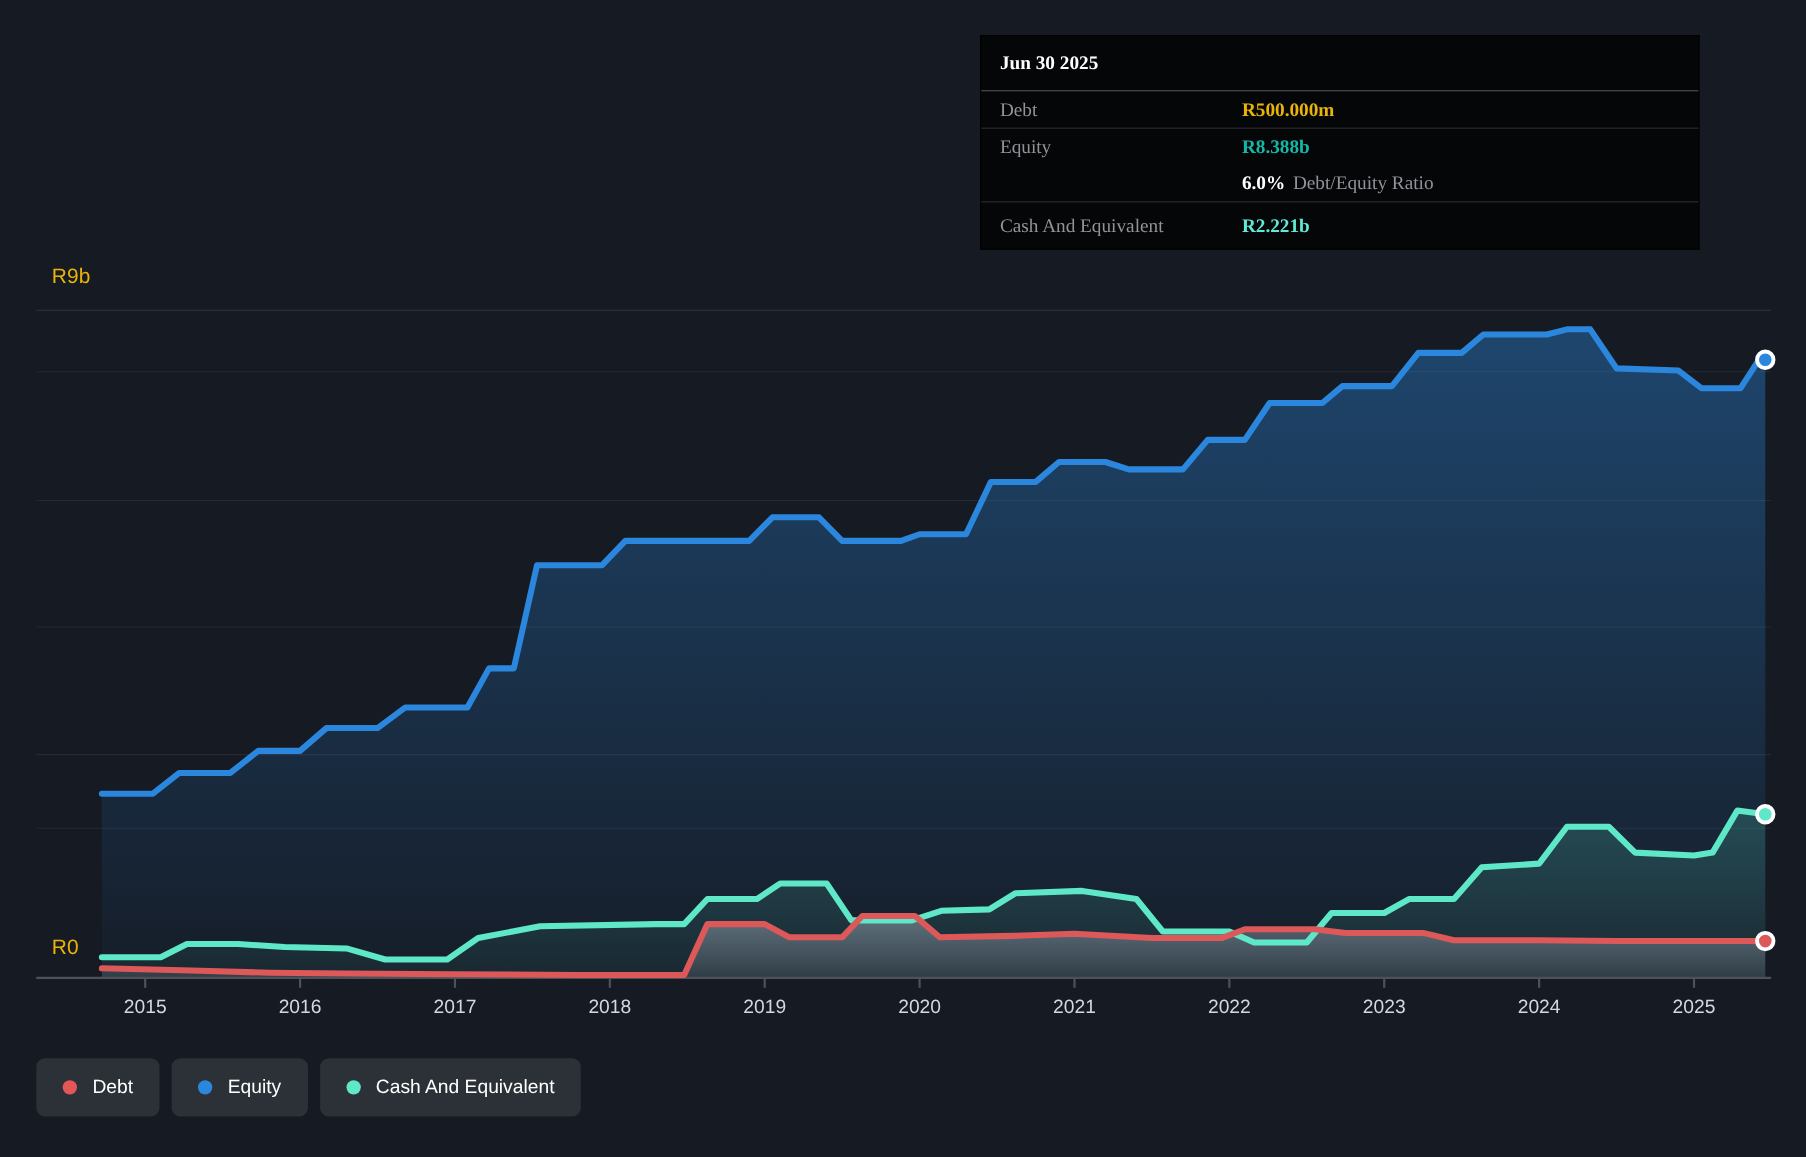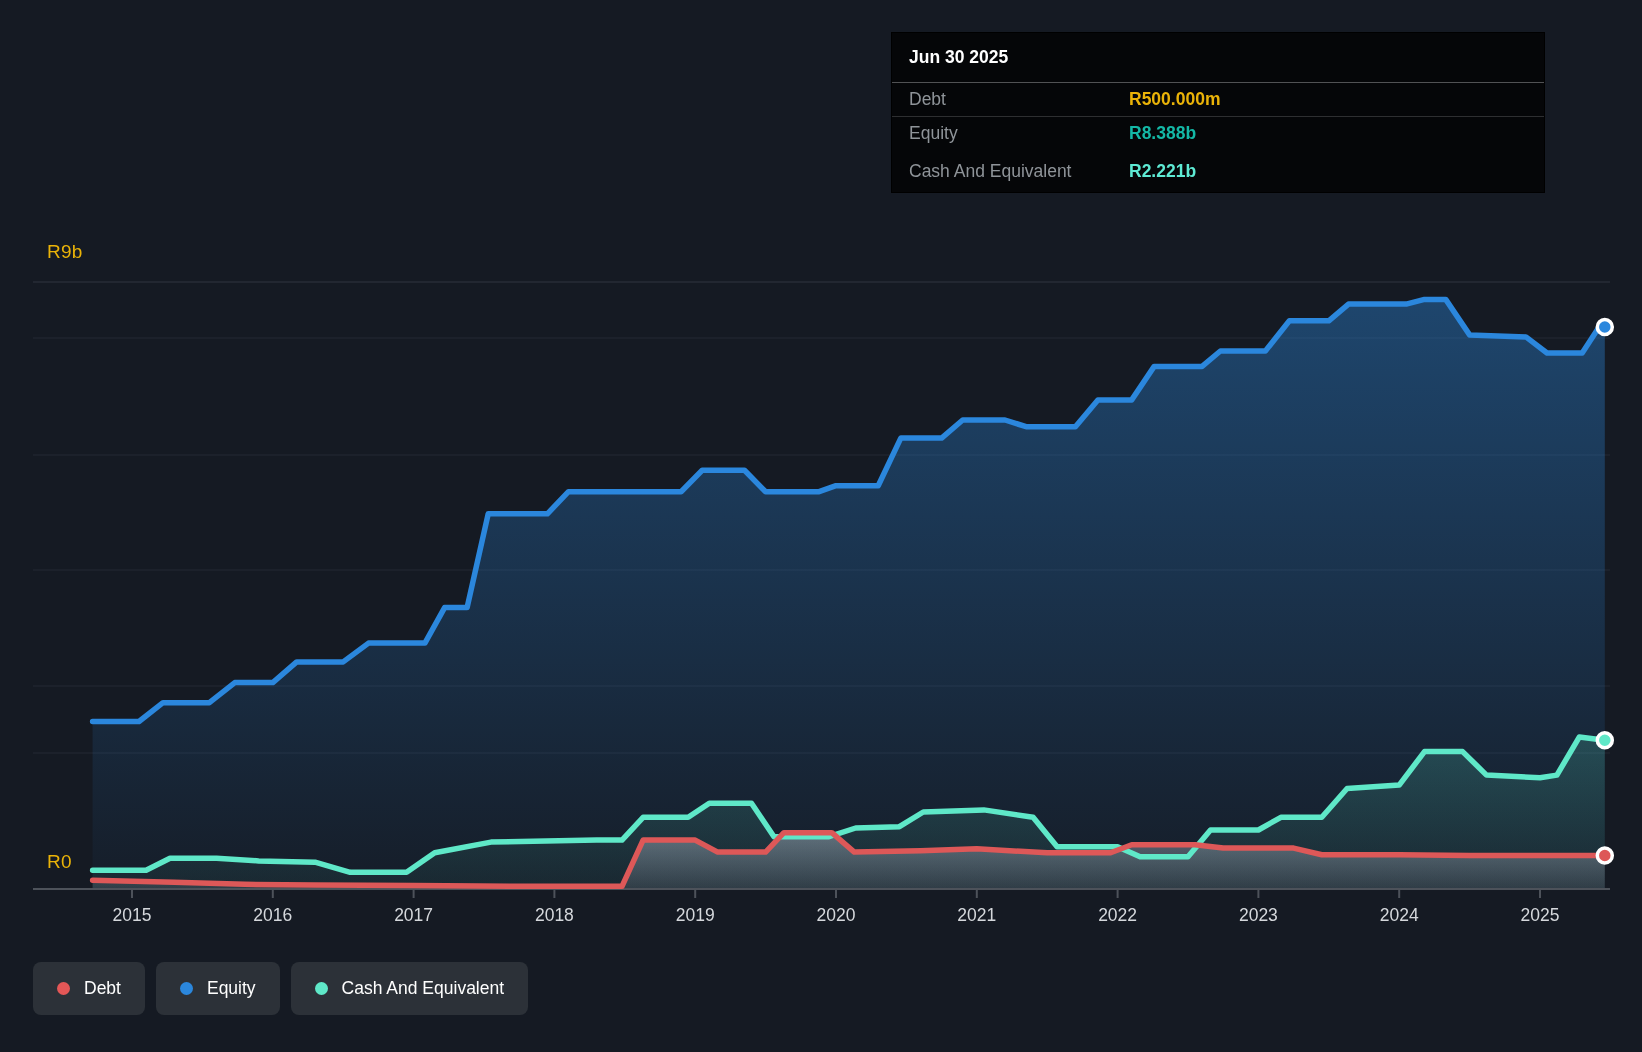--- a/index.html
+++ b/index.html
@@ -4,21 +4,21 @@
 <style>
   html,body{margin:0;padding:0;background:#151a23;}
   body{width:1642px;height:1052px;font-family:"Liberation Sans",sans-serif;}
   .stage{position:relative;width:1642px;height:1052px;background:#151a23;overflow:hidden;}
   svg.chart{position:absolute;left:0;top:0;}
   .y-label{position:absolute;color:#eab308;font-size:19px;letter-spacing:.2px;}
   .y-label.top{left:47px;top:241px;}
   .y-label.zero{left:47px;top:851px;}
 
   
-  .tooltip{position:absolute;left:891px;top:32px;width:654px;background:#050608;border:1px solid #000;box-sizing:border-box;}
+  .tooltip{position:absolute;left:891px;top:32px;width:654px;background:#050608;border:1px solid #000;box-sizing:border-box;font-family:Liberation Serif, serif;}
   .tt-title{height:49px;line-height:49px;padding:0 17px;color:#ffffff;font-size:17.5px;font-weight:bold;border-bottom:1px solid #515254;}
   .tt-row{display:flex;align-items:center;height:33px;padding:0 17px;font-size:17.5px;}
   .tt-row.bordered{border-bottom:1px solid #2e2f31;}
   .tt-row.last{height:42px;}
   .tt-label{width:220px;color:#8f9499;flex:none;}
   .tt-value{font-weight:bold;}
   .ratio-label{color:#8f9499;margin-left:7px;}
 
   
   .legend{position:absolute;left:33px;top:962px;display:flex;gap:11px;}
@@ -91,20 +91,26 @@
   <div class="tooltip">
     <div class="tt-title">Jun 30 2025</div>
     <div class="tt-row bordered">
       <span class="tt-label">Debt</span>
       <span class="tt-value" style="color: #eab308;">R500.000m</span>
     </div>
     <div class="tt-row">
       <span class="tt-label">Equity</span>
       <span class="tt-value" style="color: #14b8a6;">R8.388b</span>
     </div>
+    <div class="tt-row bordered">
+      <span class="tt-label"></span>
+      <span>
+        <span class="tt-value" style="color:#ffffff">6.0%</span><span class="ratio-label">Debt/Equity Ratio</span>
+      </span>
+    </div>
     <div class="tt-row last">
       <span class="tt-label">Cash And Equivalent</span>
       <span class="tt-value" style="color: #5eead4;">R2.221b</span>
     </div>
   </div>
 
   <div class="legend">
     <div class="chip">
       <span class="legend-dot" style="background: rgb(228, 87, 87);"></span>
       <span>Debt</span>

